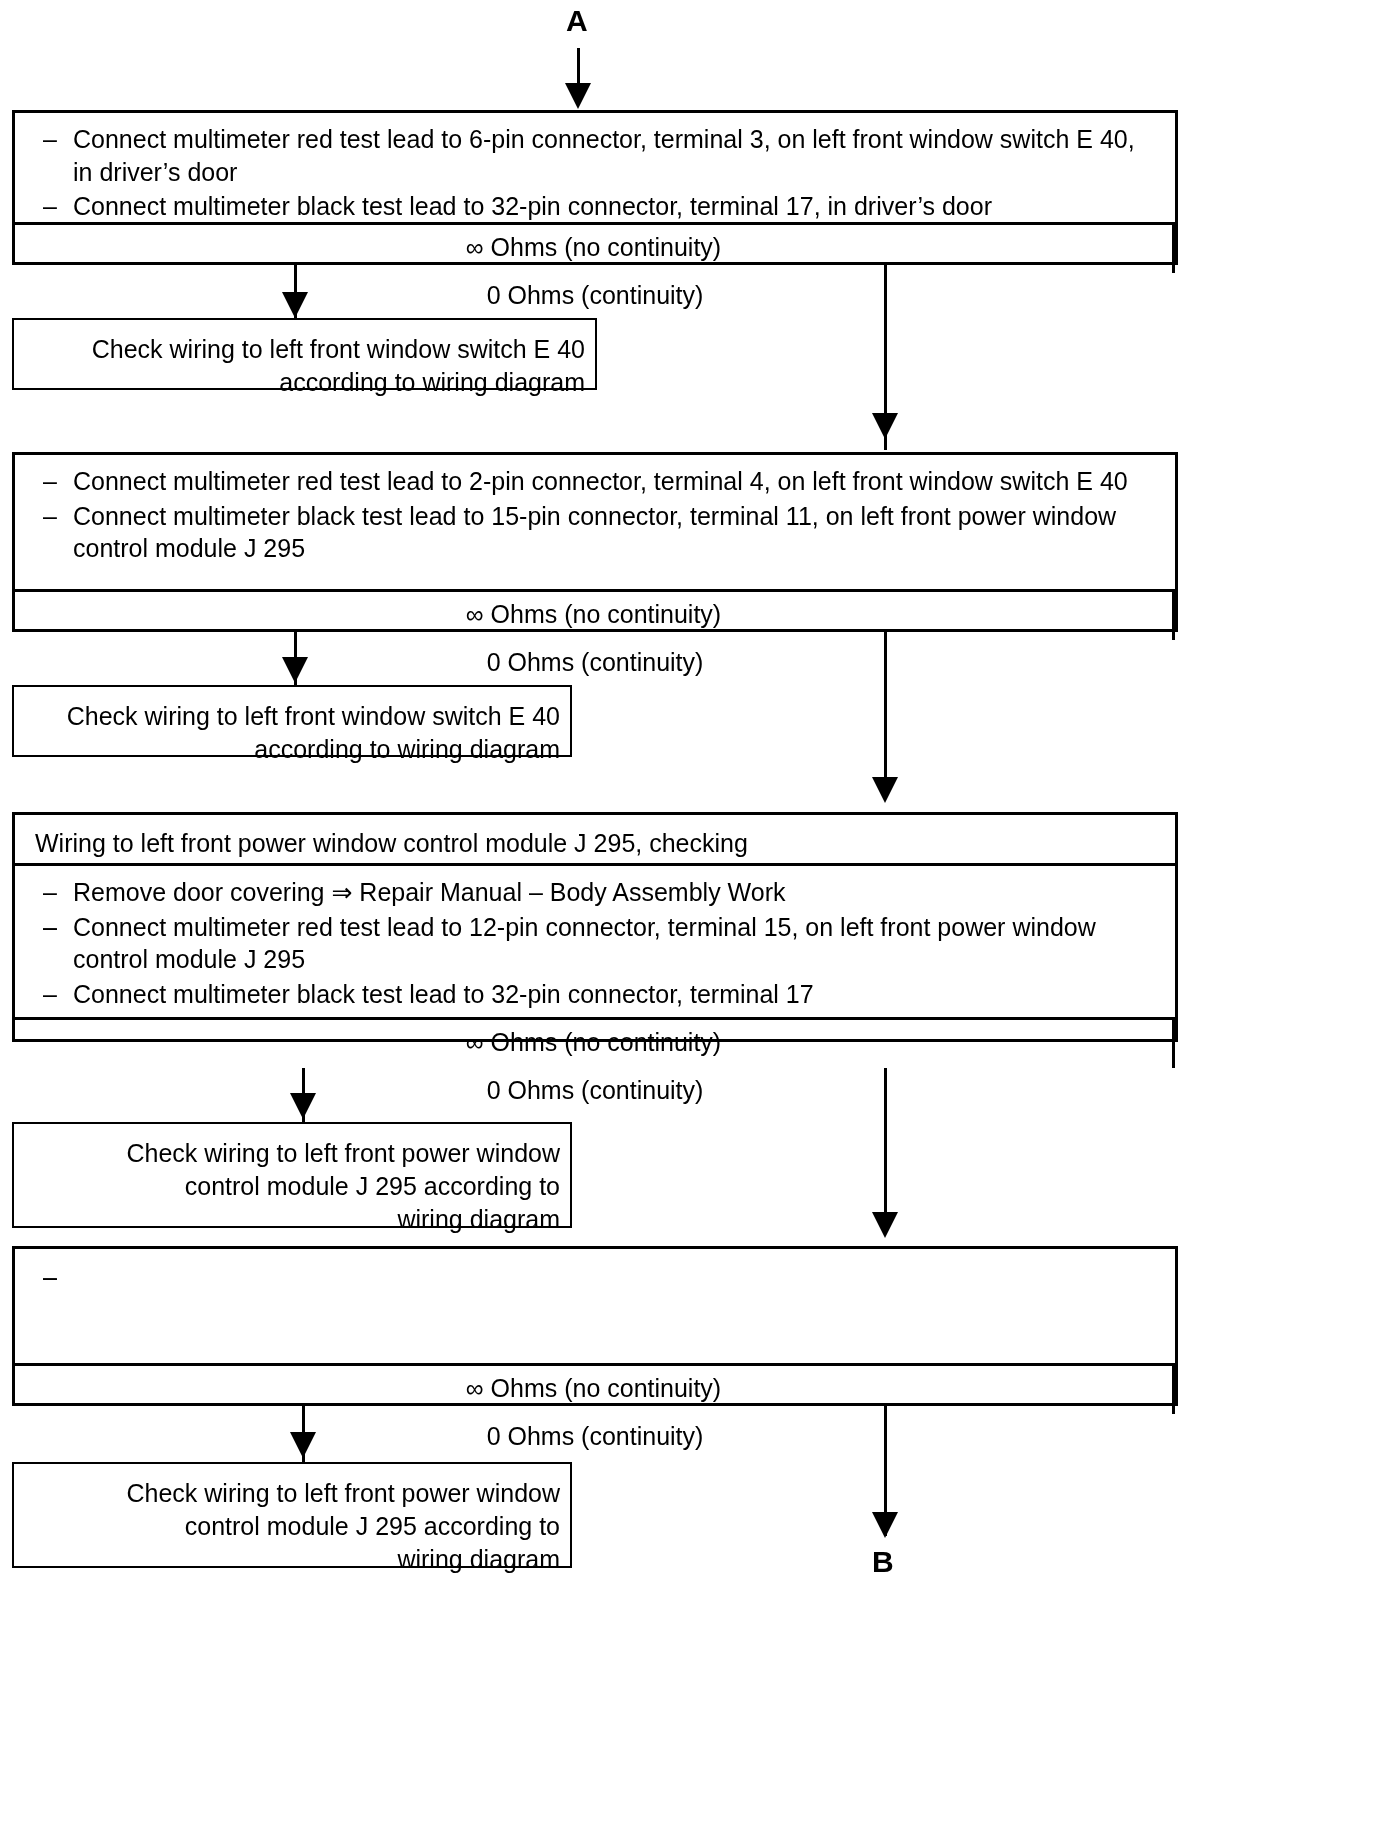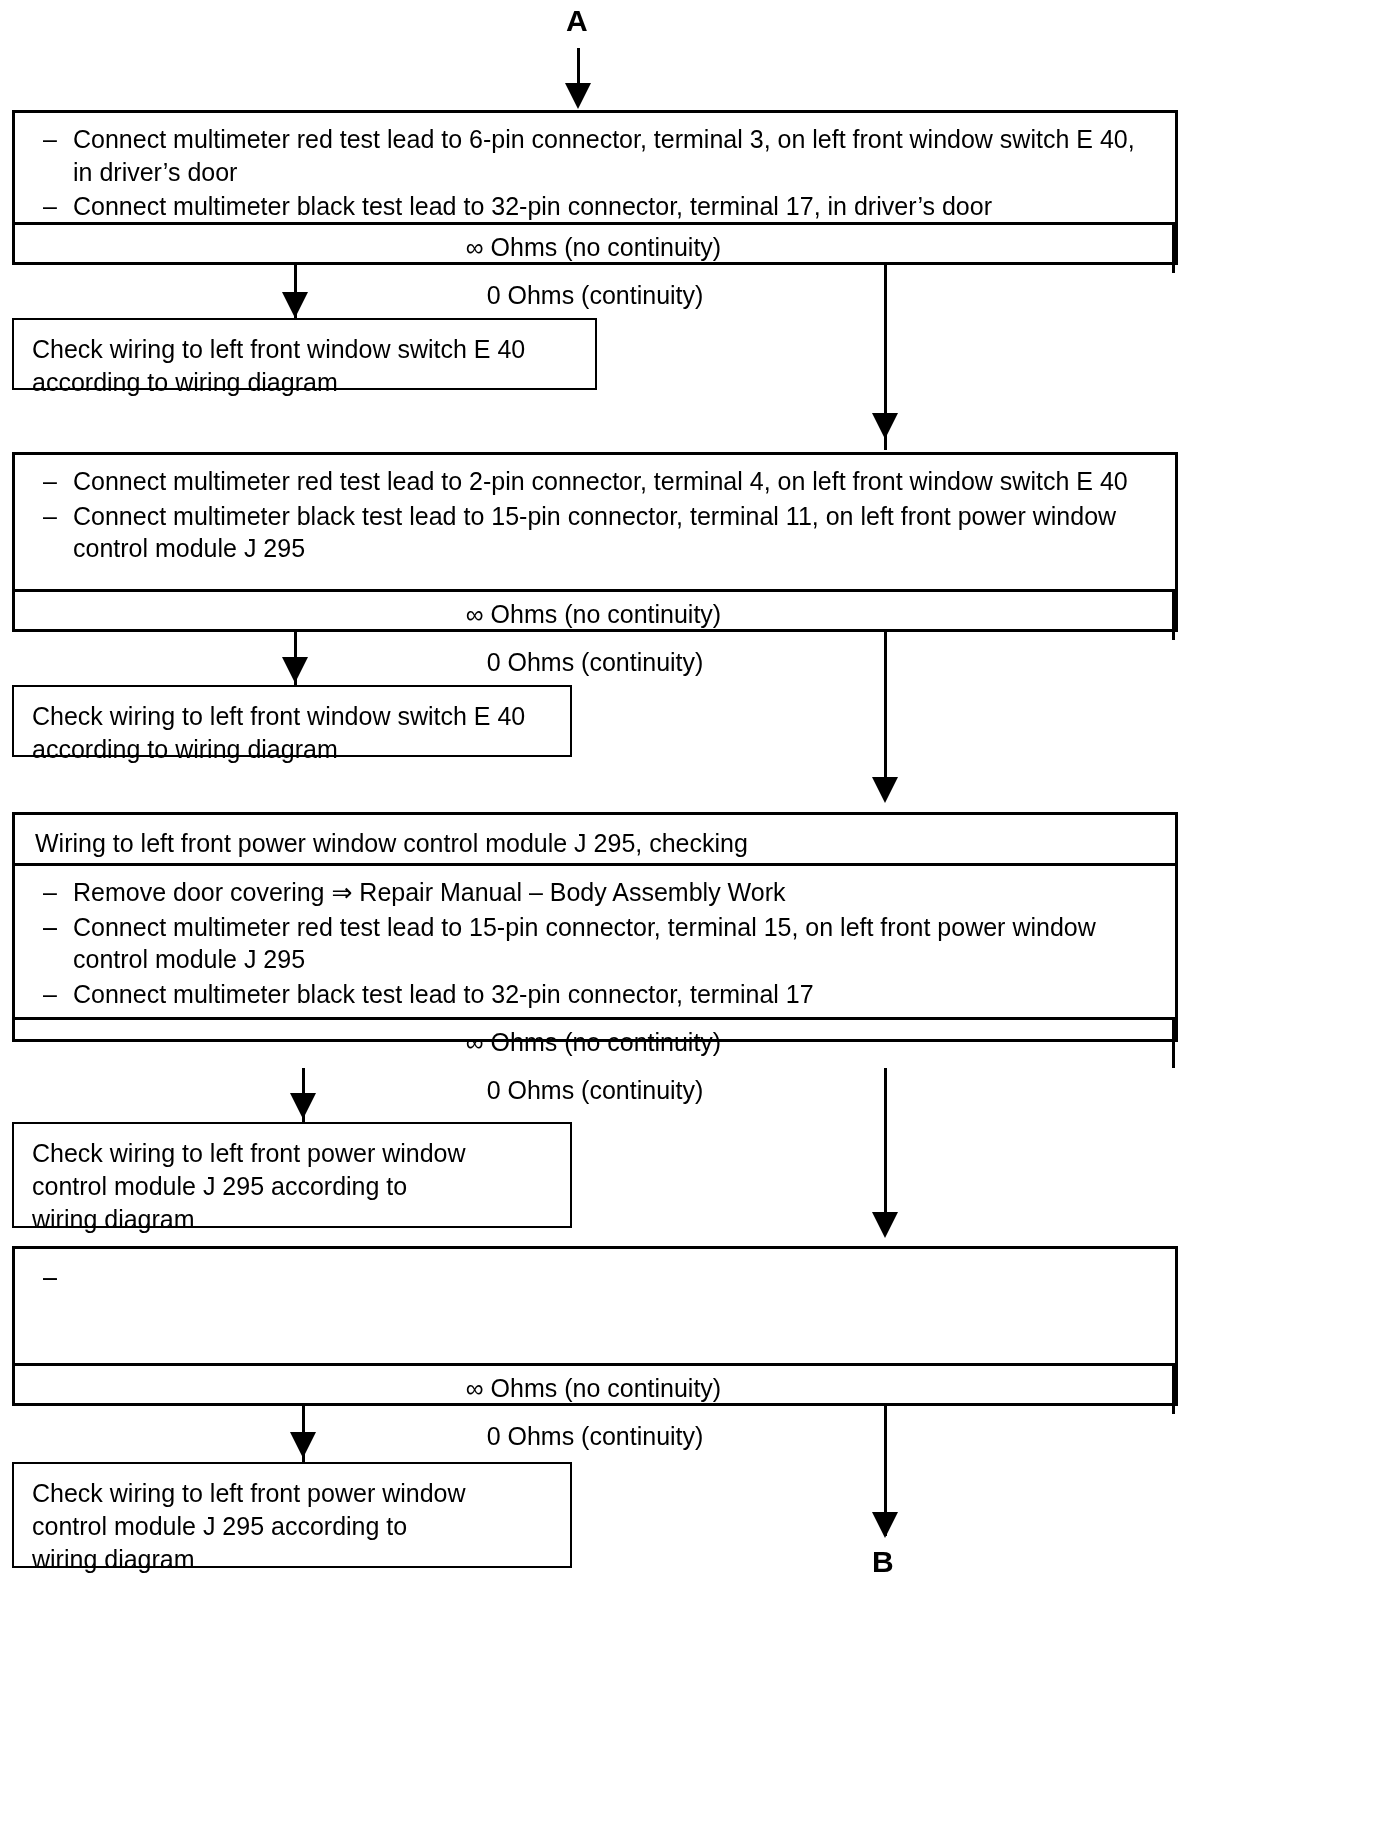--- a/index.html
+++ b/index.html
@@ -73,22 +73,22 @@
     font-size: 25px;
   }
   .plain-line {
     font-size: 25px;
     line-height: 1.30;
     padding: 12px 14px 12px 20px;
   }
   .center-text {
     font-size: 25px;
     line-height: 1.32;
-    text-align: left;
-    padding: 13px 10px 14px 18px;
+    text-align: right;
+    padding: 13px 10px 14px 4px;
   }
   
   .vline {
     position: absolute;
     width: 3px;
     background: #000;
   }
   .arrowhead {
     position: absolute;
     width: 0;
@@ -183,21 +183,21 @@
       <ul class="blist">
         <li>
           <span class="dash">–</span>
           <span>Remove door covering ⇒ Repair Manual – Body Assembly Work</span>
         </li>
         <li>
           <span class="dash">–</span>
         </li>
         <li>
           <span class="dash">–</span>
-          <span>Connect multimeter red test lead to 15-pin connector, terminal 15, on left front power window control module J 295</span>
+          <span>Connect multimeter red test lead to 12-pin connector, terminal 15, on left front power window control module J 295</span>
         </li>
         <li>
           <span class="dash">–</span>
           <span>Connect multimeter black test lead to 32-pin connector, terminal 17</span>
         </li>
       </ul>
     </div>
     <div class="split divider-h">
       <div class="half left">∞  Ohms (no continuity)</div>
       <div class="half">0 Ohms (continuity)</div>

